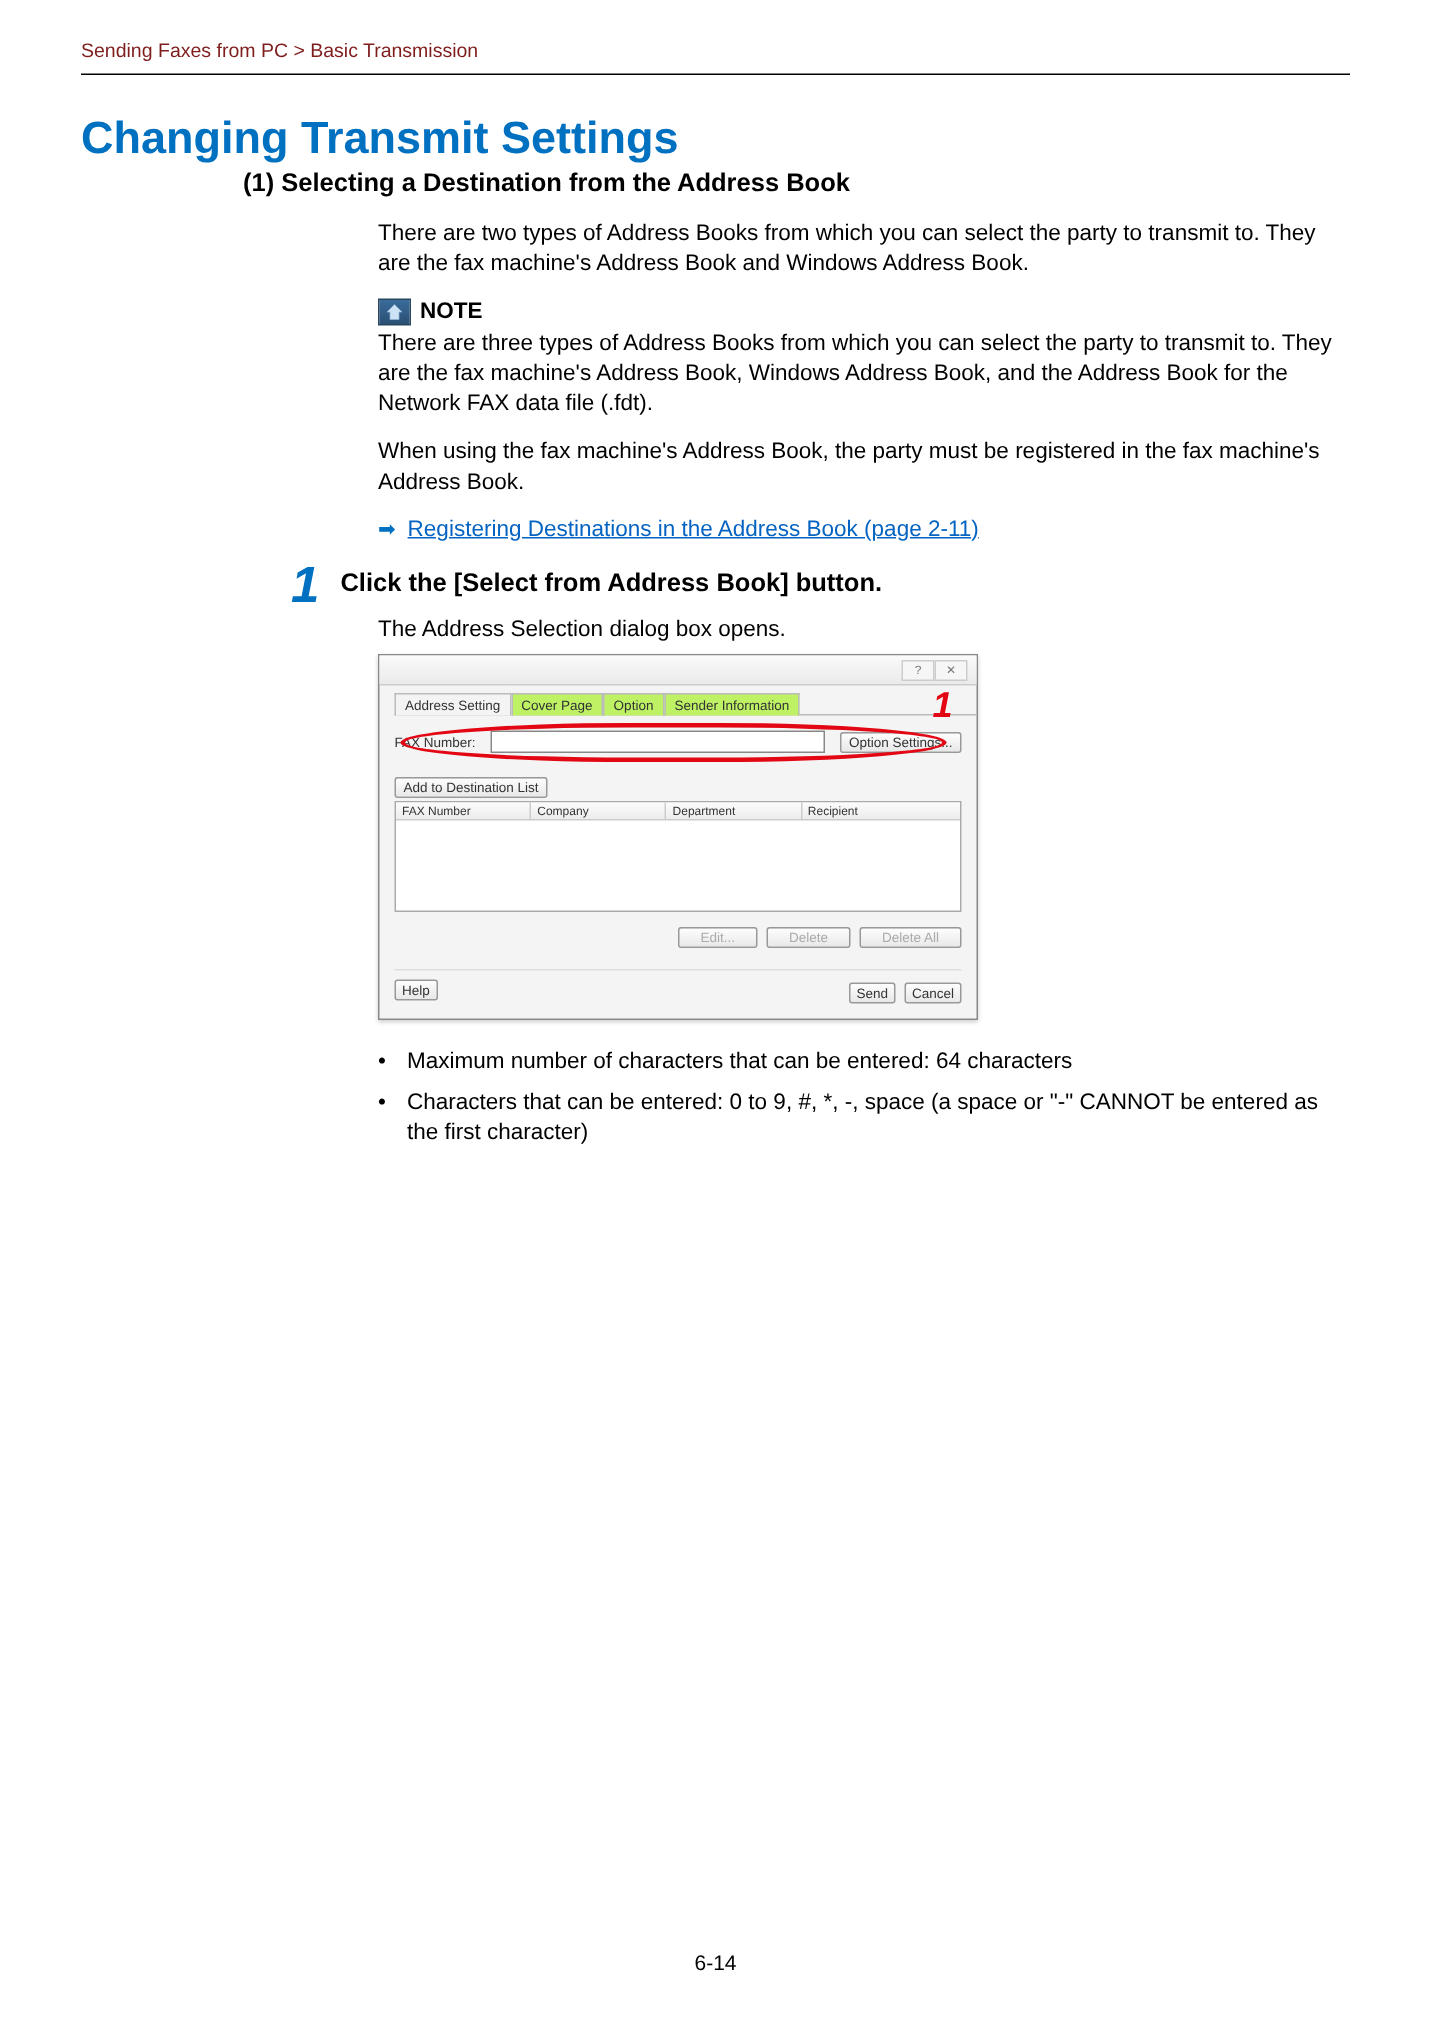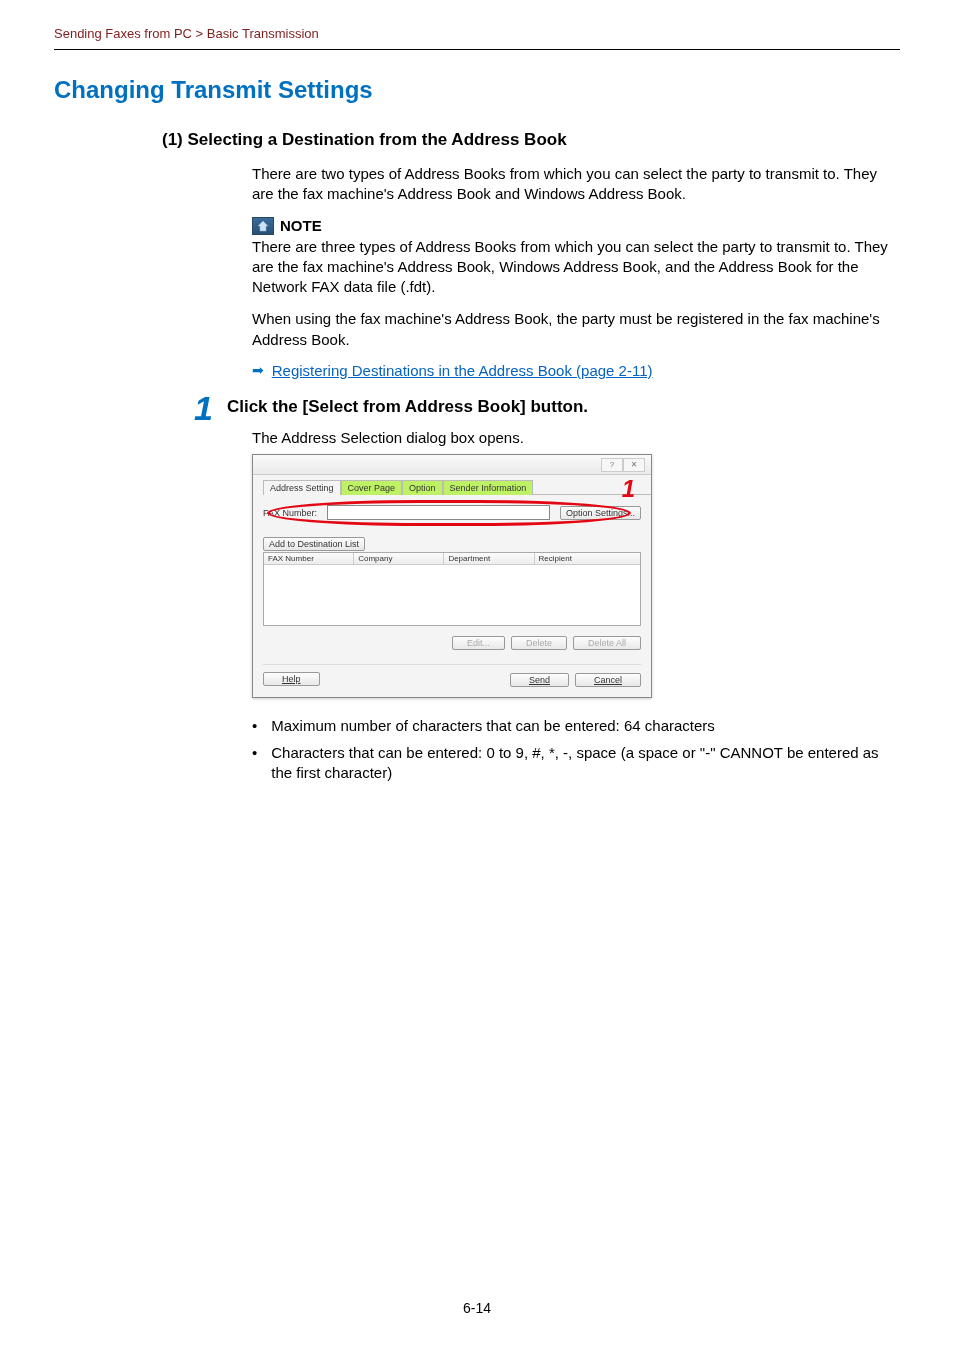--- a/index.html
+++ b/index.html
@@ -15,24 +15,24 @@
       padding: 26px 54px 40px 54px;
     }
     .breadcrumb {
       font-size: 13px;
       color: #7f1d1d;
       padding-bottom: 8px;
       border-bottom: 1px solid #000;
       margin-bottom: 26px;
     }
     h1.main-title {
-      font-size: 24px;
+      font-size: 30px;
       font-weight: bold;
       color: #0070c0;
-      margin-bottom: 26px;
+      margin-bottom: 2px;
     }
     .intro {
       font-size: 15px;
       margin-bottom: 14px;
     }
     .indent1 { margin-left: 108px; }
     .indent2 { margin-left: 198px; }
     h2.sub-title {
       font-size: 17px;
       font-weight: bold;
@@ -252,21 +252,21 @@
     .dlg-actions .opt-btn { color:#aaa; padding: 1px 14px; }
     .dlg-separator {
       border-top: 1px solid #ddd;
       margin-top: 14px;
       padding-top: 8px;
       display: flex;
       justify-content: space-between;
     }
     .dlg-separator .left { }
     .dlg-separator .right { display: flex; gap: 6px; margin-left: 36px; }
-    .dlg-separator .opt-btn { padding: 1px 18px; color:#333;text-decoration:underline; }
+    .dlg-separator .opt-btn { padding: 1px 4px; color:#333; }
 
     .bullets {
       margin-left: 198px;
       font-size: 15px;
     }
     .bullet-row {
       display: flex;
       gap: 14px;
       margin-bottom: 6px;
       line-height: 1.35;

